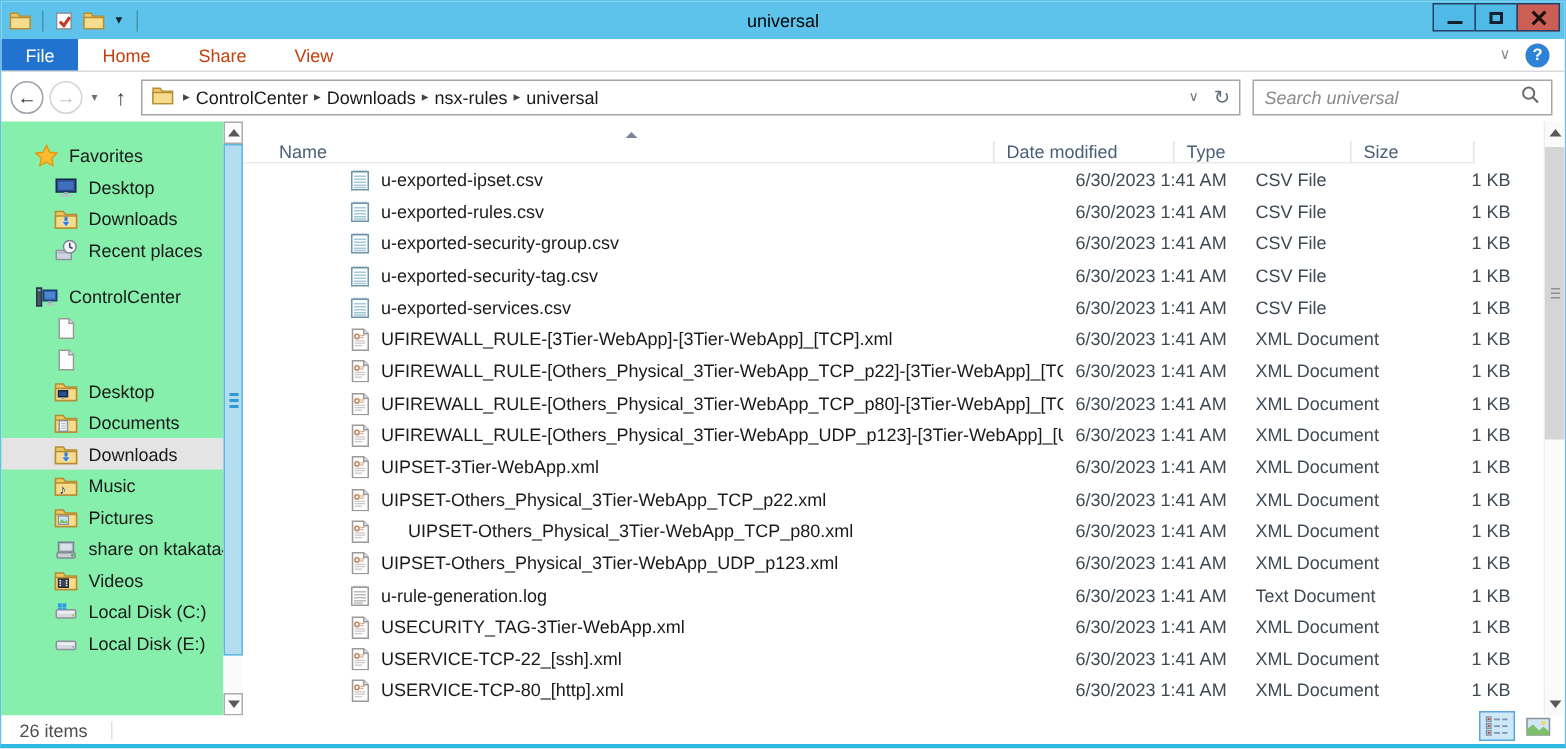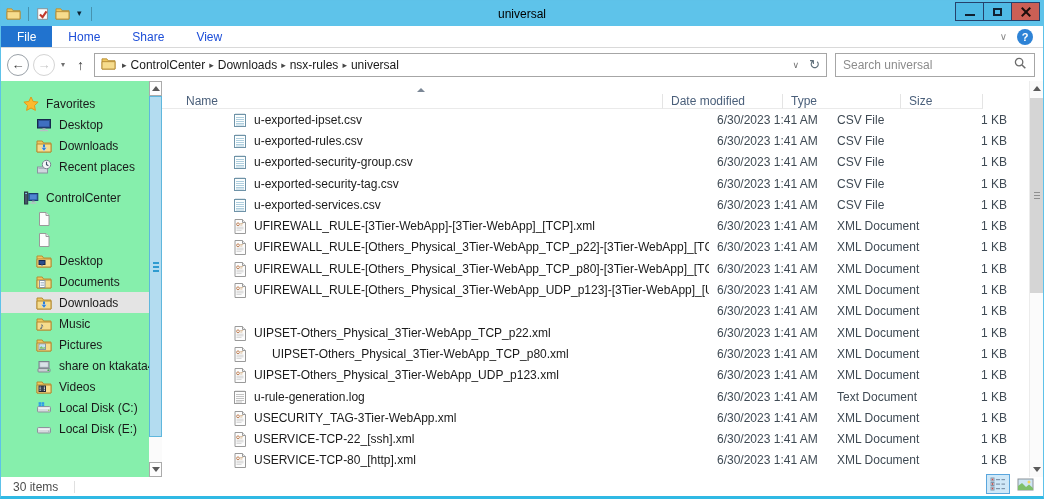--- a/index.html
+++ b/index.html
@@ -45,21 +45,21 @@
   .glyph-x::before,.glyph-x::after {
     content:""; position:absolute; left:4px; top:-1px; width:2px; height:12px; background:#1c0e0c;
   }
   .glyph-x::before { transform:rotate(45deg);} .glyph-x::after { transform:rotate(-45deg);}
   
   .ribbon {
     height:22px; background:#fff; border-bottom:1px solid #d9d9d9;
     display:flex; align-items:stretch; flex:none;
   }
   .rtab {
-    padding:0 16px; display:flex; align-items:center; color:#1d4ed8; cursor:default;
+    padding:0 16px; display:flex; align-items:center; color:#c2410c; cursor:default;
   }
   .rtab.active { background:#2173cf; color:#fff; }
   .ribbon-right { margin-left:auto; display:flex; align-items:center; gap:10px; padding-right:10px; }
   .collapse-chevron { color:#8a8a8a; font-size:10px; }
   .help-circle {
     width:16px; height:16px; border-radius:50%; background:#2e83d6; color:#fff;
     font-size:11px; font-weight:bold; display:flex; align-items:center; justify-content:center;
   }
   
   .addr {
@@ -80,21 +80,21 @@
   }
   .crumb-sep { color:#444; font-size:9px; padding:0 4px; }
   .crumb { color:#1a1a1a; white-space:nowrap; cursor:default; }
   .crumb-right { margin-left:auto; display:flex; align-items:center; gap:10px; color:#5f6f7a; }
   .crumb-chevron { font-size:9px; color:#707070; }
   .refresh { font-size:13px; color:#5f6f7a; }
   .searchbox {
     width:200px; height:24px; border:1px solid #a6a6a6; background:#fff;
     display:flex; align-items:center; padding:0 7px; margin-left:4px;
   }
-  .search-ph { color:#8c8c8c; flex:1; }
+  .search-ph { color:#8c8c8c; flex:1;font-style:italic; }
   
   .main { flex:1; display:flex; min-height:0; }
   .sidebar {
     width:148px; flex:none; padding-top:12px; overflow:hidden; background:#86efac;
   }
   .sb-item { height:21px; display:flex; align-items:center; gap:7px; white-space:nowrap; overflow:hidden; cursor:default; }
   .sb-item.lvl0 { padding-left:22px; }
   .sb-item.lvl1 { padding-left:35px; }
   .sb-item.selected { background:#e4e4e4; }
   .sb-item svg { flex:none; }
@@ -546,20 +546,30 @@
                 <path d="M8.2 5.6h3M8.2 7h2.2" stroke="#d3b48e" stroke-width=".9"></path>
                 <path d="M4.5 9.2h7M4.5 10.8h7M4.5 12.4h5" stroke="#c9c9c9" stroke-width=".8"></path>
               </svg>
               <span class="fname">UFIREWALL_RULE-[Others_Physical_3Tier-WebApp_UDP_p123]-[3Tier-WebApp]_[U...</span>
             </div>
             <div class="fcell c-date" style="width: 120px;">6/30/2023 1:41 AM</div>
             <div class="fcell c-type" style="width: 118px;">XML Document</div>
             <div class="fcell c-size" style="width: 82px;">1 KB</div>
           </div>
           <div class="frow">
+            <div class="fcell c-name" style="width: 501px;">
+              <svg width="16" height="16" viewBox="0 0 16 16">
+                <path d="M3 1.5h7.5l3 3v11H3z" fill="#fdfdfd" stroke="#9a9a9a"></path>
+                <path d="M10.5 1.5v3h3" fill="#ececec" stroke="#9a9a9a"></path>
+                <circle cx="6" cy="6.3" r="1.4" fill="none" stroke="#c2845a" stroke-width="1"></circle>
+                <path d="M8.2 5.6h3M8.2 7h2.2" stroke="#d3b48e" stroke-width=".9"></path>
+                <path d="M4.5 9.2h7M4.5 10.8h7M4.5 12.4h5" stroke="#c9c9c9" stroke-width=".8"></path>
+              </svg>
+              <span class="fname">UIPSET-3Tier-WebApp.xml</span>
+            </div>
             <div class="fcell c-date" style="width: 120px;">6/30/2023 1:41 AM</div>
             <div class="fcell c-type" style="width: 118px;">XML Document</div>
             <div class="fcell c-size" style="width: 82px;">1 KB</div>
           </div>
           <div class="frow">
             <div class="fcell c-name" style="width: 501px;">
               <svg width="16" height="16" viewBox="0 0 16 16">
                 <path d="M3 1.5h7.5l3 3v11H3z" fill="#fdfdfd" stroke="#9a9a9a"></path>
                 <path d="M10.5 1.5v3h3" fill="#ececec" stroke="#9a9a9a"></path>
                 <circle cx="6" cy="6.3" r="1.4" fill="none" stroke="#c2845a" stroke-width="1"></circle>
@@ -676,21 +686,21 @@
             </span>
         </div>
       </div>
       <div class="scr-btn">
           <span class="tri-down"></span>
         </div>
     </div>
   </div>
 
   <div class="statusbar">
-    <span>30 items</span>
+    <span>26 items</span>
     <span class="status-sep"></span>
     <div class="view-btns">
       <div class="vbtn selected">
         <svg width="16" height="14" viewBox="0 0 16 14">
           <rect x="1" y="1" width="3" height="3" fill="#fff" stroke="#7e96ad"></rect>
             <circle cx="2.5" cy="2.5" r=".9" fill="#c0504d"></circle>
           <rect x="6" y="2" width="4" height="1.2" fill="#7e96ad"></rect>
             <rect x="11.5" y="2" width="3.5" height="1.2" fill="#7e96ad"></rect>
           <rect x="1" y="5.5" width="3" height="3" fill="#fff" stroke="#7e96ad"></rect>
             <circle cx="2.5" cy="7" r=".9" fill="#c0504d"></circle>

